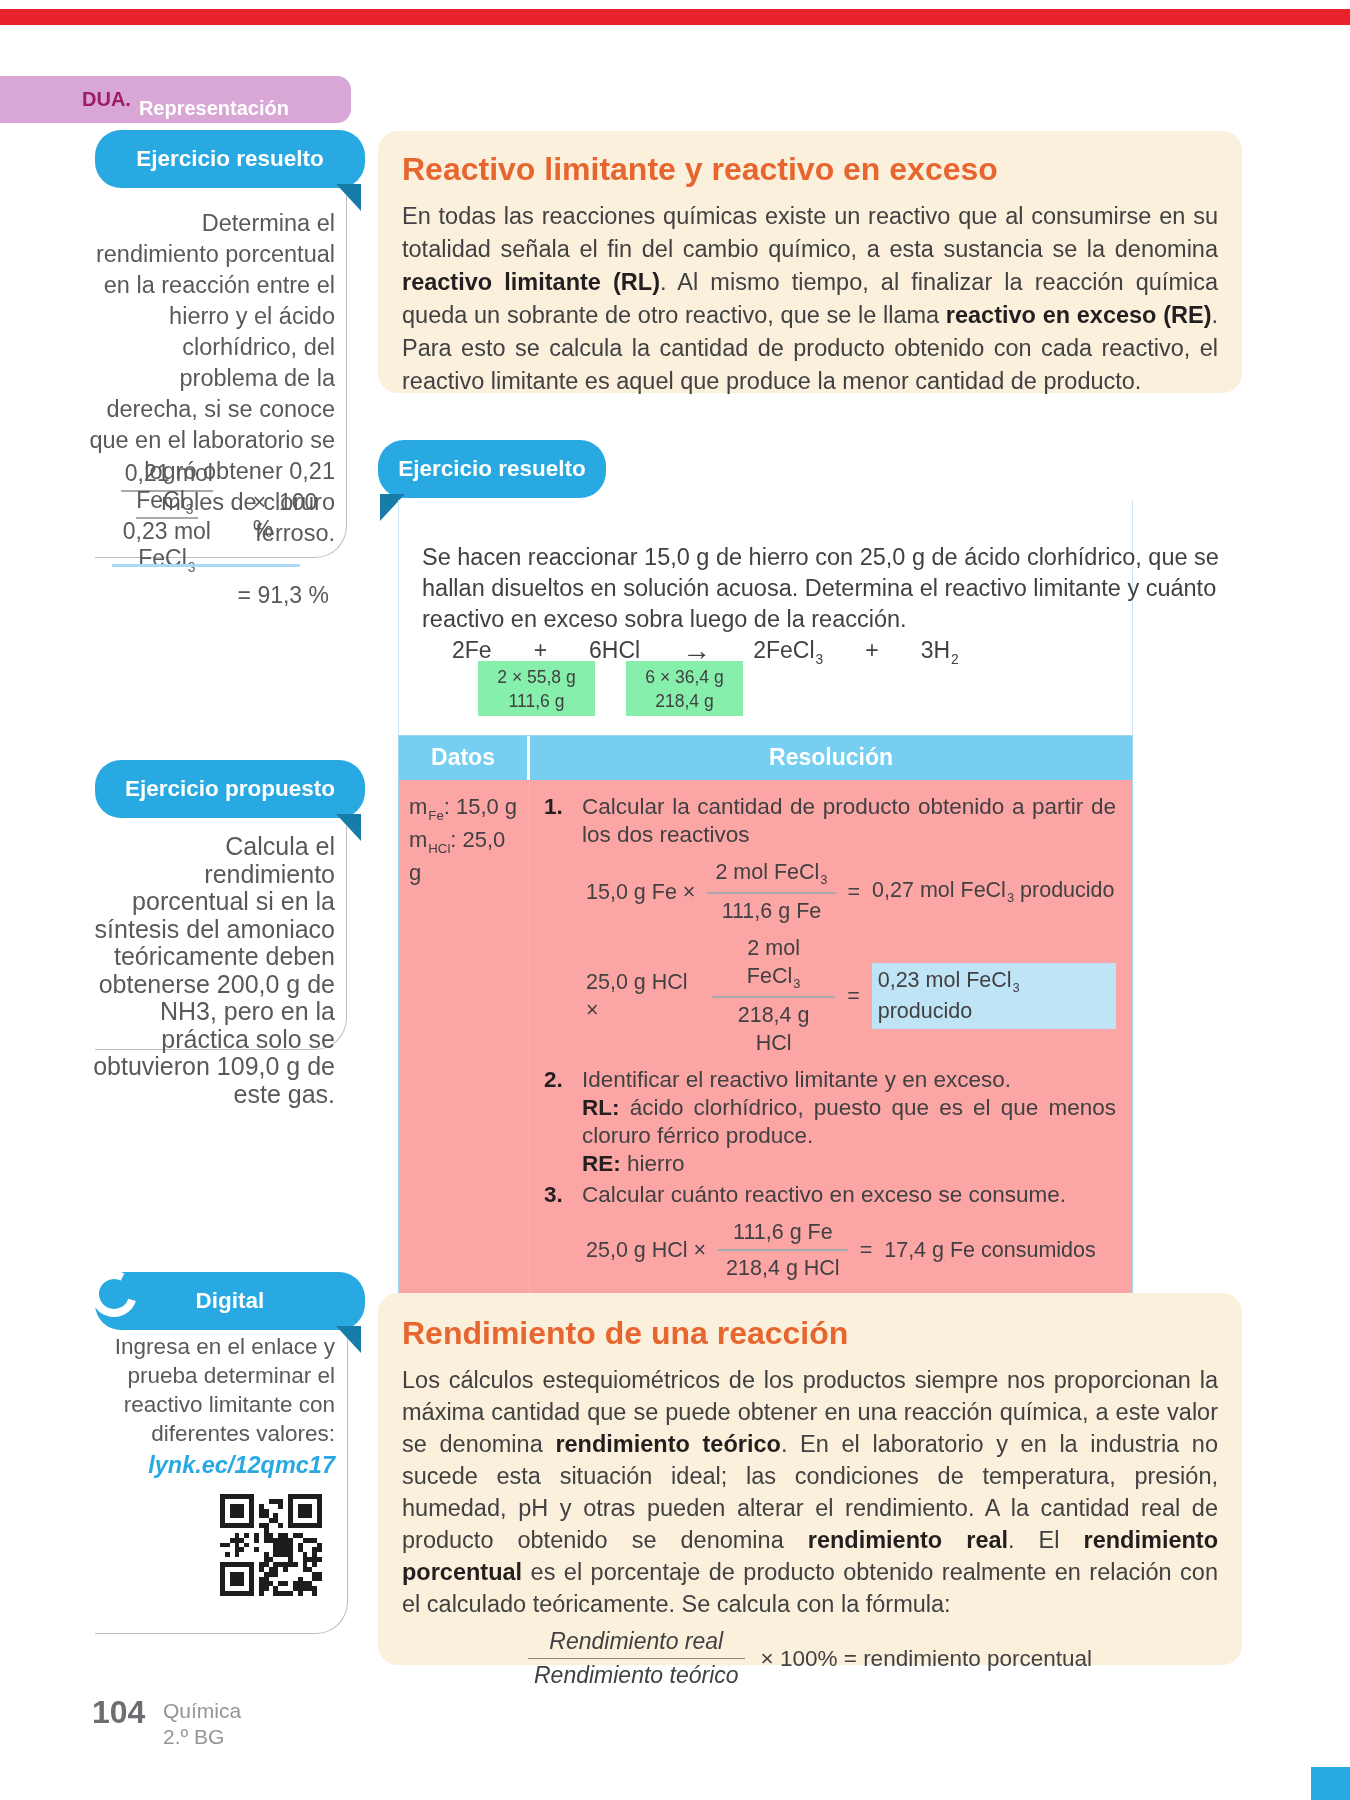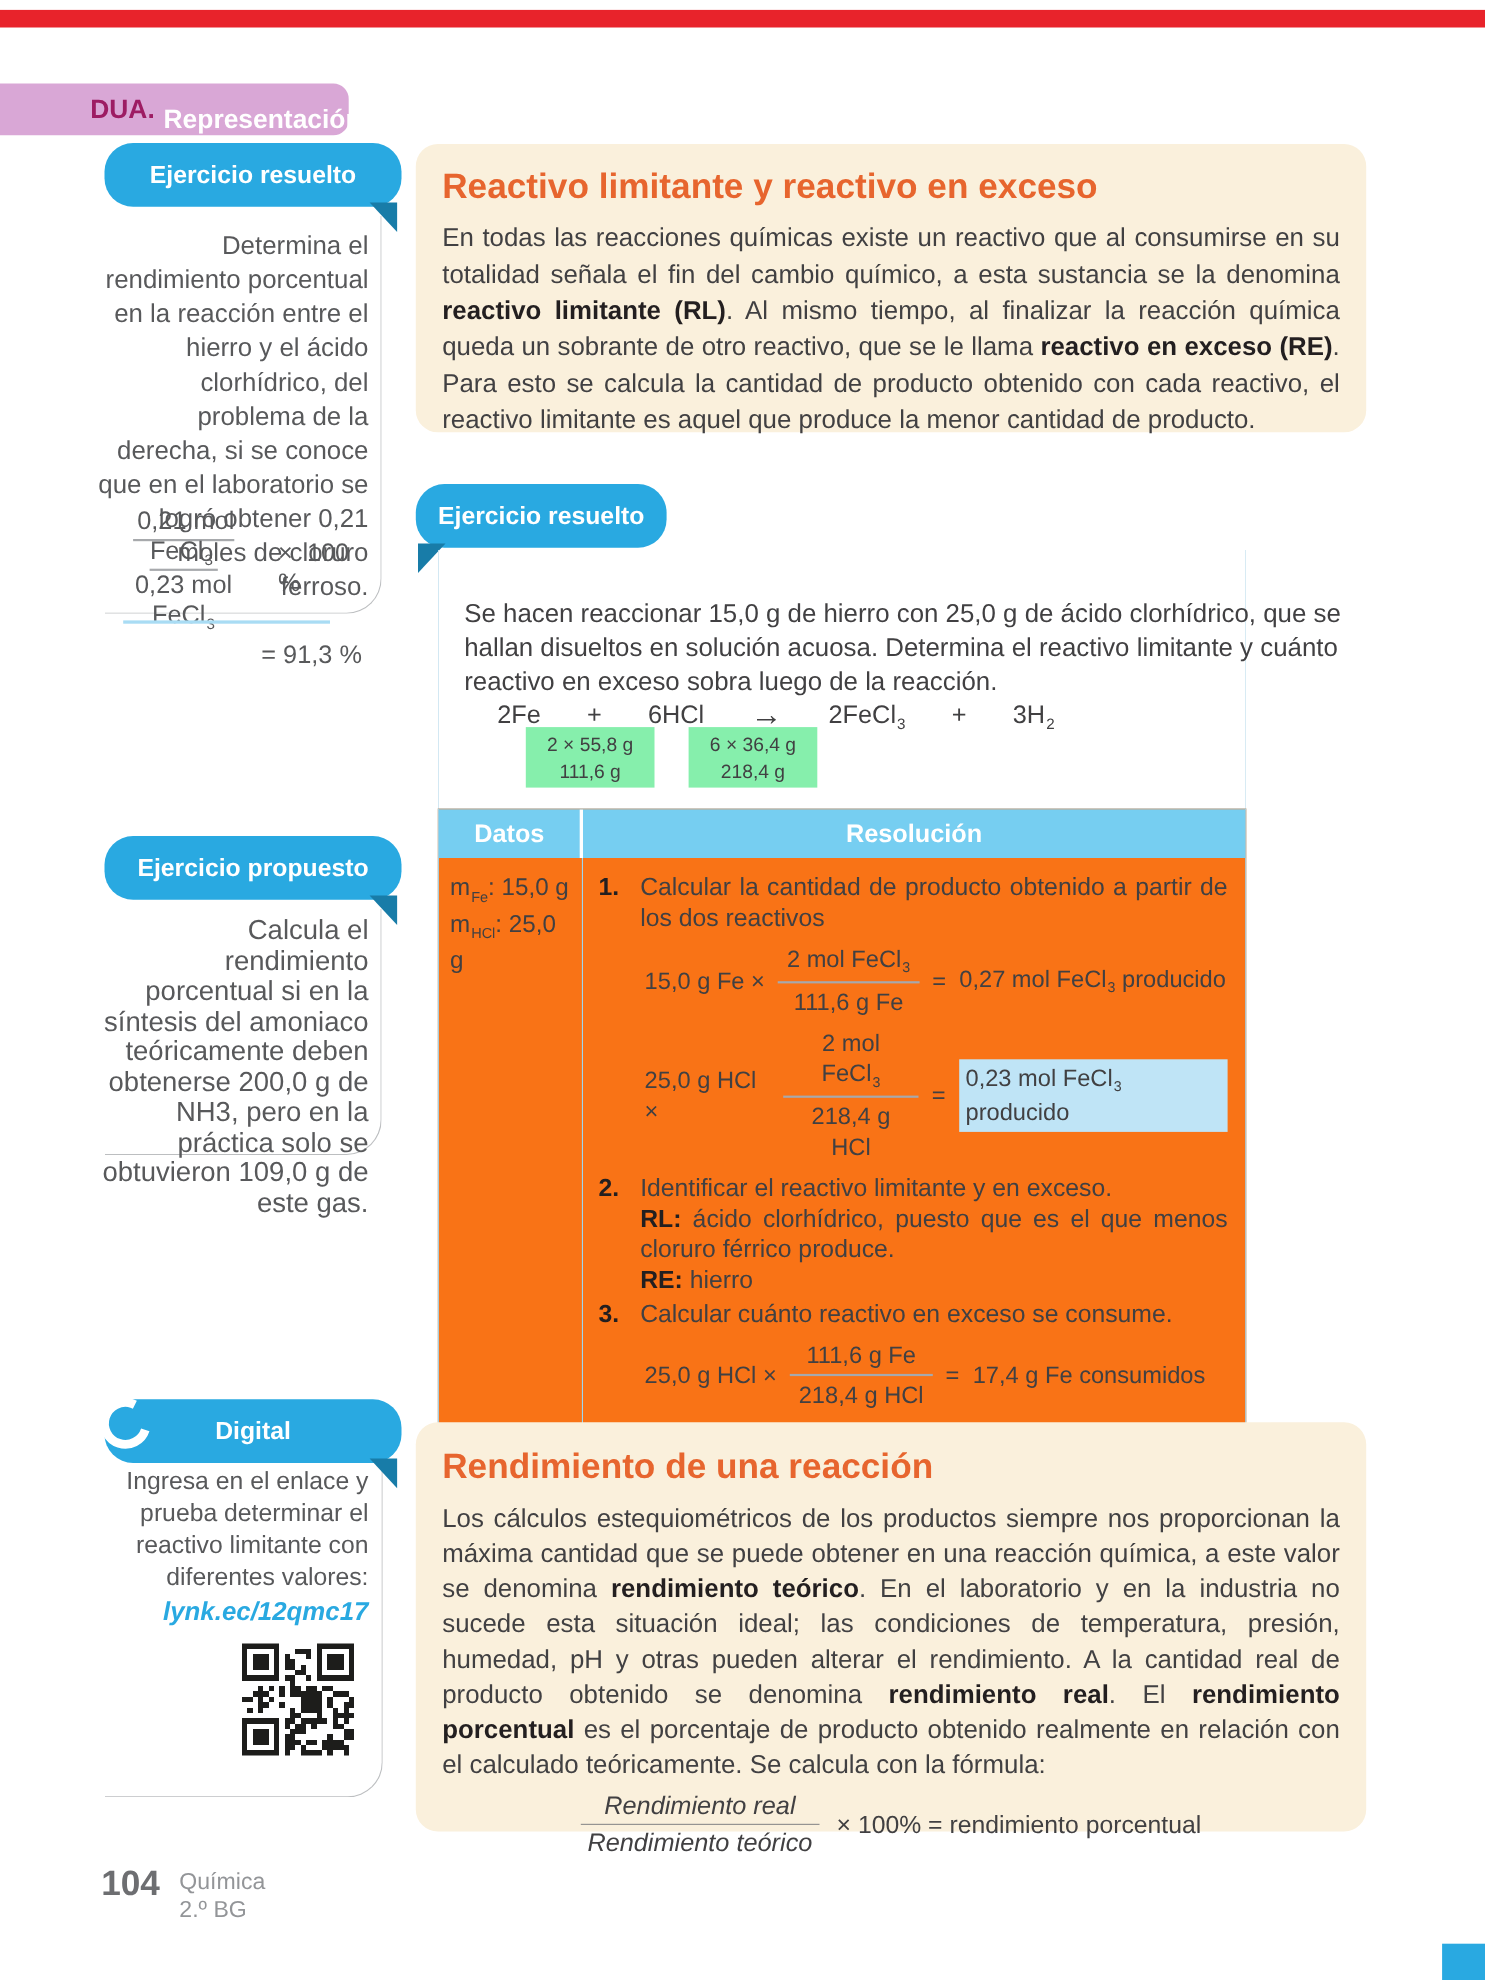--- a/index.html
+++ b/index.html
@@ -5,23 +5,23 @@
   * { margin:0; padding:0; box-sizing:border-box; }
   html,body { background:#ffffff; }
   body { font-family:"Liberation Sans", sans-serif; color:#414042; }
   .page { position:relative; width:1350px; height:1800px; background:#fff; overflow:hidden; }
 
   
   .top-bar { position:absolute; left:0; top:9px; width:1350px; height:16px; background:#e8232b; }
   .corner-mark { position:absolute; left:1311px; top:1767px; width:39px; height:33px; background:#29a9e1; }
 
   
-  .dua { position:absolute; left:0; top:76px; width:317px; height:47px; background:#d9a7d6;
+  .dua { position:absolute; left:0; top:76px; width:351px; height:47px; background:#d9a7d6;
          border-radius:0 14px 14px 0; display:flex; align-items:center; padding-left:82px;
-         font-size:24px; font-weight:bold; }
+         font-size:20px; font-weight:bold; }
   .dua .dua-label { color:#9d1c63; margin-right:8px; }
   .dua .dua-sub { color:#ffffff;margin-top:18px; }
 
   
   .banner { position:absolute; height:58px; background:#29a9e1; border-radius:26px;
             display:flex; align-items:center; justify-content:center;
             color:#fff; font-weight:bold; font-size:22.5px; }
   .fold { position:absolute; width:0; height:0; border-top:27px solid #187ca8; }
   .fold-r { border-left:25px solid transparent; right:4px; top:54px; }
   .fold-l { border-right:25px solid transparent; left:2px; top:54px; }
@@ -53,21 +53,21 @@
                  border:1.5px solid #cfe6f2; border-top:none;
                  border-bottom-left-radius:22px; border-bottom-right-radius:22px; }
   .ex-body { position:absolute; left:422px; top:542px; width:800px; font-size:23.5px; line-height:31px; }
   .equation { position:absolute; left:452px; top:632px; font-size:23px; color:#414042; display:flex; align-items:baseline; }
   .eq-term { margin-right:42px; }
   .eq-arrow { font-size:29px; margin-right:42px; position:relative; top:2px; }
   .mass-box { position:absolute; top:661px; width:117px; height:55px; background:#86efac;
               font-size:17.5px; line-height:24px; text-align:center; padding-top:4px; color:#414042; }
 
   
-  .table { position:absolute; left:398px; top:735px; width:735px; border:1.5px solid #9fd6f0; background:#f97316; }
+  .table { position:absolute; left:398px; top:735px; width:735px; border:1.5px solid #9fd6f0; background:#fca5a5; }
   .thead { display:flex; }
   .th { background:#76cef1; color:#fff; font-weight:bold; font-size:23px; text-align:center; padding:8px 0 9px; }
   .th-datos { width:131px; border-right:3px solid #ffffff; }
   .th-res { flex:1; }
   .tbody { display:flex; }
   .td-datos { width:131px; border-right:1.5px solid #9fd6f0; padding:12px 8px 0 10px; font-size:22px; line-height:30px; }
   .td-res { flex:1; padding:10px 16px 14px 14px; font-size:22.5px; line-height:28px; }
   .step { display:flex; gap:13px; margin-top:3px; }
   .step-num { font-weight:bold; color:#231f20; min-width:25px; }
   .step-text { flex:1; text-align:justify; }

